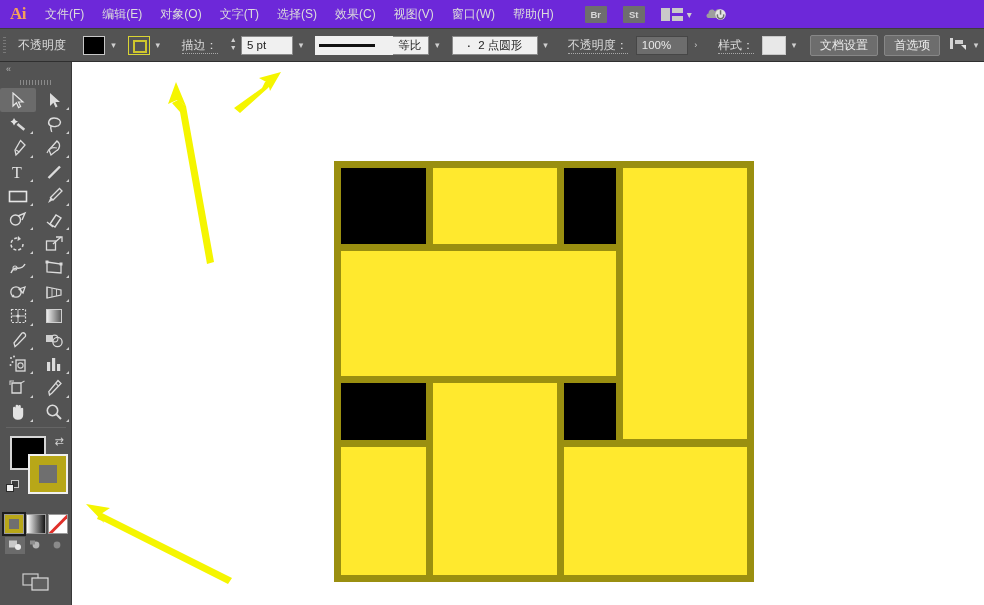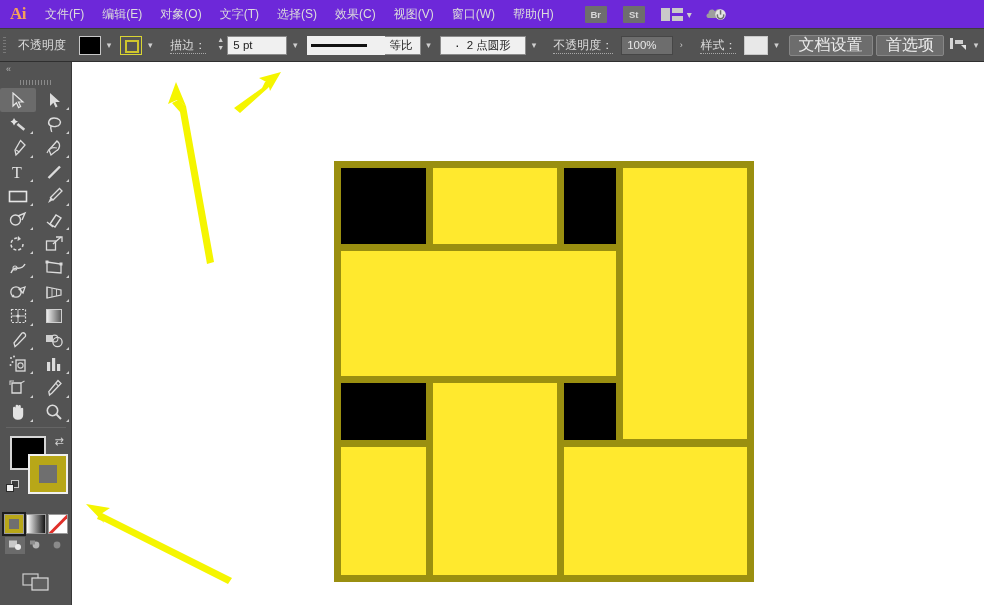--- a/index.html
+++ b/index.html
@@ -107,21 +107,21 @@
     display: flex; align-items: center; height: 21px;
   }
   .stroke-preview {
     width: 78px; height: 19px; background: #f0f0f0;
     display: flex; align-items: center; padding-left: 4px;
   }
   .stroke-preview .ln { width: 56px; height: 3px; background: #111; }
   .btn {
     height: 21px; padding: 0 9px; background: #6d6d6d;
     border: 1px solid #878787; border-radius: 2px;
-    color: #ececec; font-size: 16px;
+    color: #ececec; font-size: 12px;
     display: flex; align-items: center; white-space: nowrap;
   }
 
   
   .tabbar {
     position: absolute; left: 72px; top: 62px; width: 912px; height: 27px;
     background: #474747;
     border-bottom: 1px solid #2c2c2c;
     display: flex; align-items: flex-end;
   }
@@ -298,21 +298,21 @@
     <div class="cb-label">
       <span class="dotted-label">描边：</span>
     </div>
 
     <div class="stepper">
       <div>▲</div>
         <div>▼</div>
     </div>
 
     <div class="combo">
-      <div class="field light" style="width:60px">5 pt</div>
+      <div class="field light" style="width:52px">5 pt</div>
       <div class="dd-arrow">▾</div>
     </div>
 
     <div style="width:8px"></div>
 
     <div class="combo">
       <div class="stroke-preview">
         <span class="ln"></span>
       </div>
       <div class="field light" style="width:36px;border-left:0;">等比</div>

